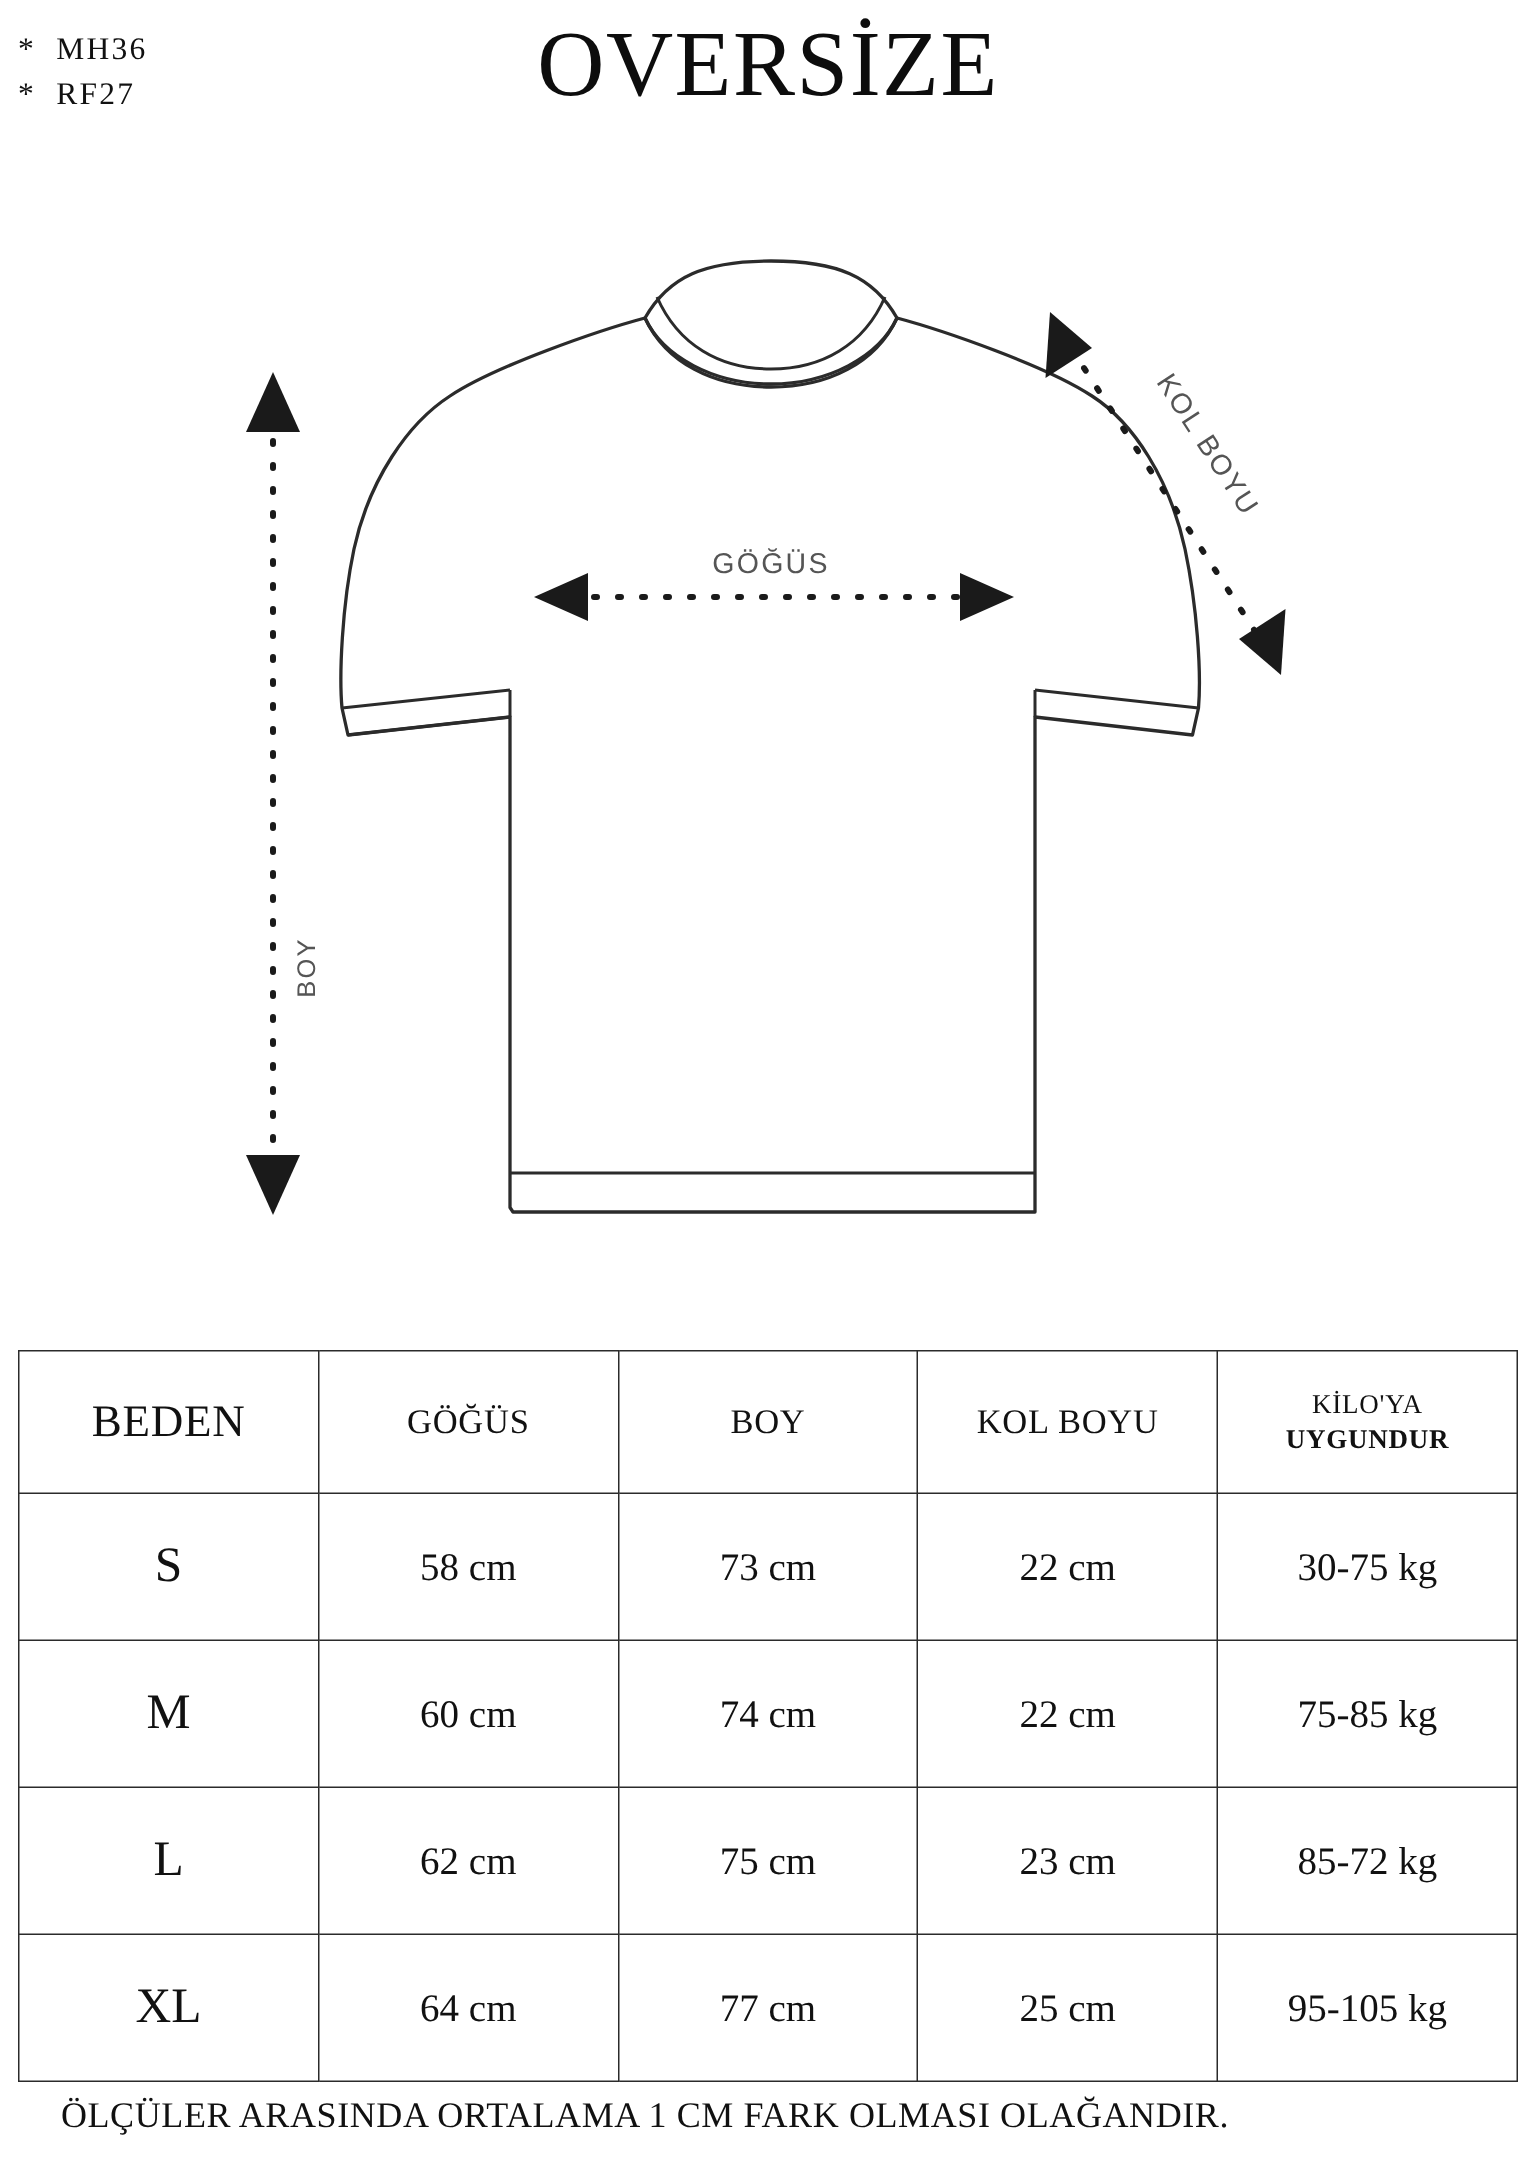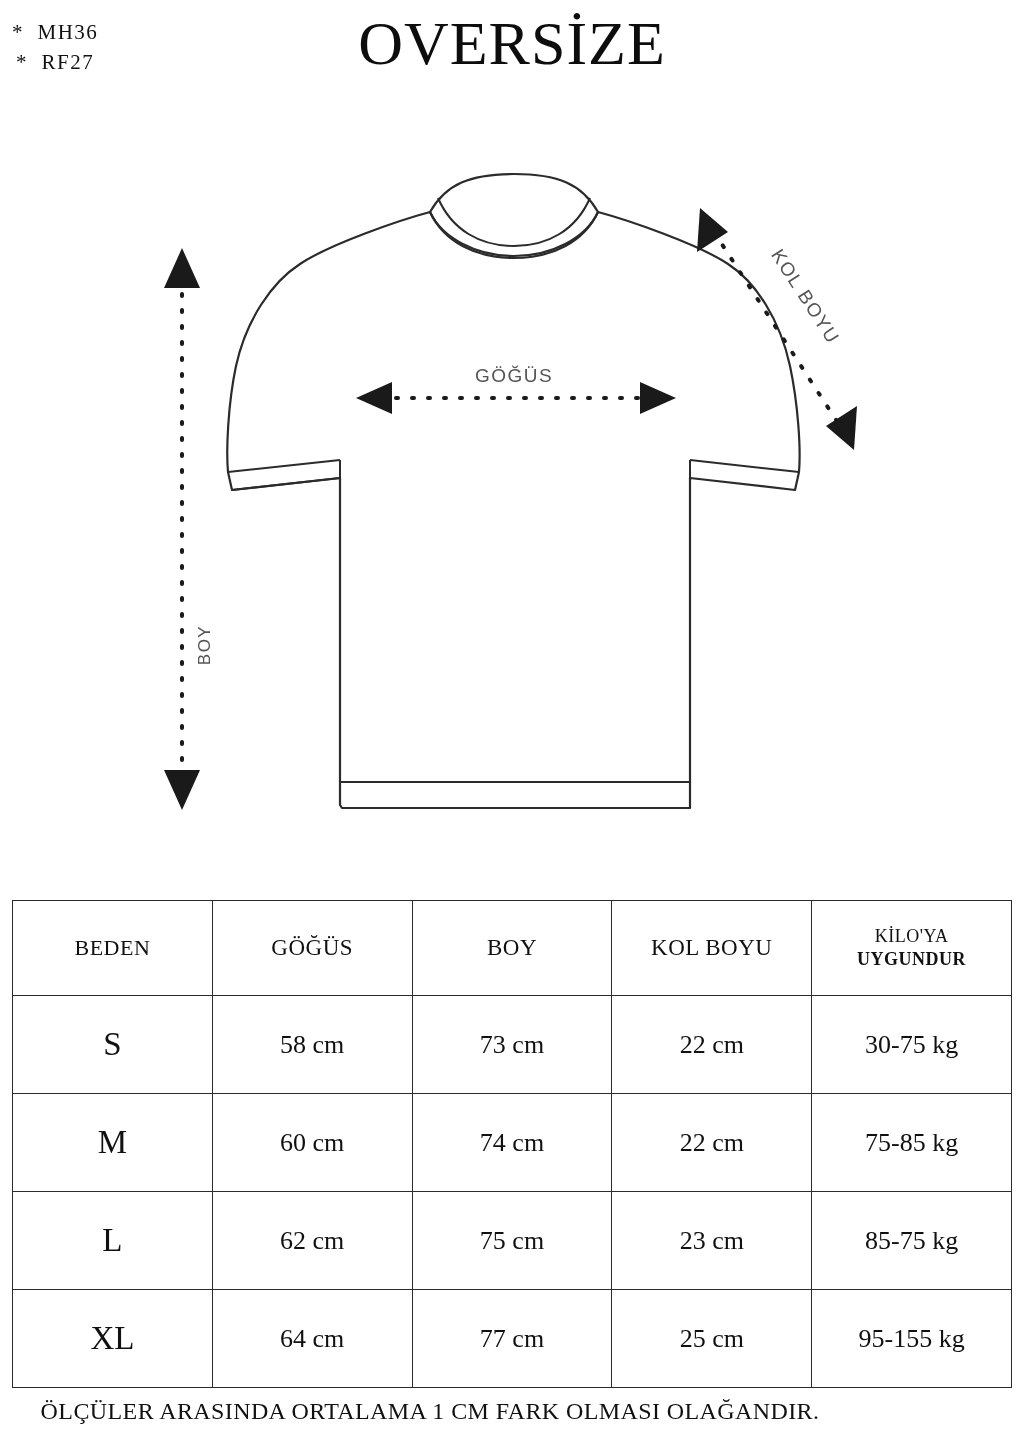--- a/index.html
+++ b/index.html
@@ -19,21 +19,20 @@
   
   .codes {
     position: absolute;
     top: 18px;
     left: 12px;
     font-family: "Liberation Serif", serif;
     font-size: 21px;
     letter-spacing: 1.5px;
     line-height: 1.42;
     color: #111;
-    text-align: center;
   }
   .codes div { white-space: pre; }
 
   .title {
     position: absolute;
     top: 8px;
     left: 0;
     width: 1024px;
     text-align: center;
     font-family: "Liberation Serif", serif;
@@ -71,21 +70,21 @@
     font-family: "Liberation Serif", serif;
     font-weight: 400;
     color: #111;
   }
   thead th {
     height: 92px;
     vertical-align: middle;
     font-size: 23px;
     letter-spacing: 0.5px;
   }
-  thead th.hdr-beden { font-size: 22px; margin-top: 40px; }
+  thead th.hdr-beden { font-size: 30px; margin-top: 40px; }
   thead th.hdr-kilo { font-size: 18px; line-height: 1.3; }
   thead th span.l2 { display: block; font-weight: bold; }
 
   tbody td { height: 95px; vertical-align: middle; }
   tbody td.size-cell { font-size: 33px; }
   tbody td.val { font-size: 26px; }
 
   .footnote {
     position: absolute;
     left: 0;
@@ -204,26 +203,26 @@
         <td class="val">60 cm</td>
         <td class="val">74 cm</td>
         <td class="val">22 cm</td>
         <td class="val">75-85 kg</td>
       </tr>
       <tr>
         <td class="size-cell">L</td>
         <td class="val">62 cm</td>
         <td class="val">75 cm</td>
         <td class="val">23 cm</td>
-        <td class="val">85-75 kg</td>
+        <td class="val">85-72 kg</td>
       </tr>
       <tr>
         <td class="size-cell">XL</td>
         <td class="val">64 cm</td>
         <td class="val">77 cm</td>
         <td class="val">25 cm</td>
-        <td class="val">95-155 kg</td>
+        <td class="val">95-105 kg</td>
       </tr>
     </tbody>
   </table>
 </div>
 
 <div class="footnote">ÖLÇÜLER ARASINDA ORTALAMA 1 CM FARK OLMASI OLAĞANDIR.</div>
 
 </body></html>

